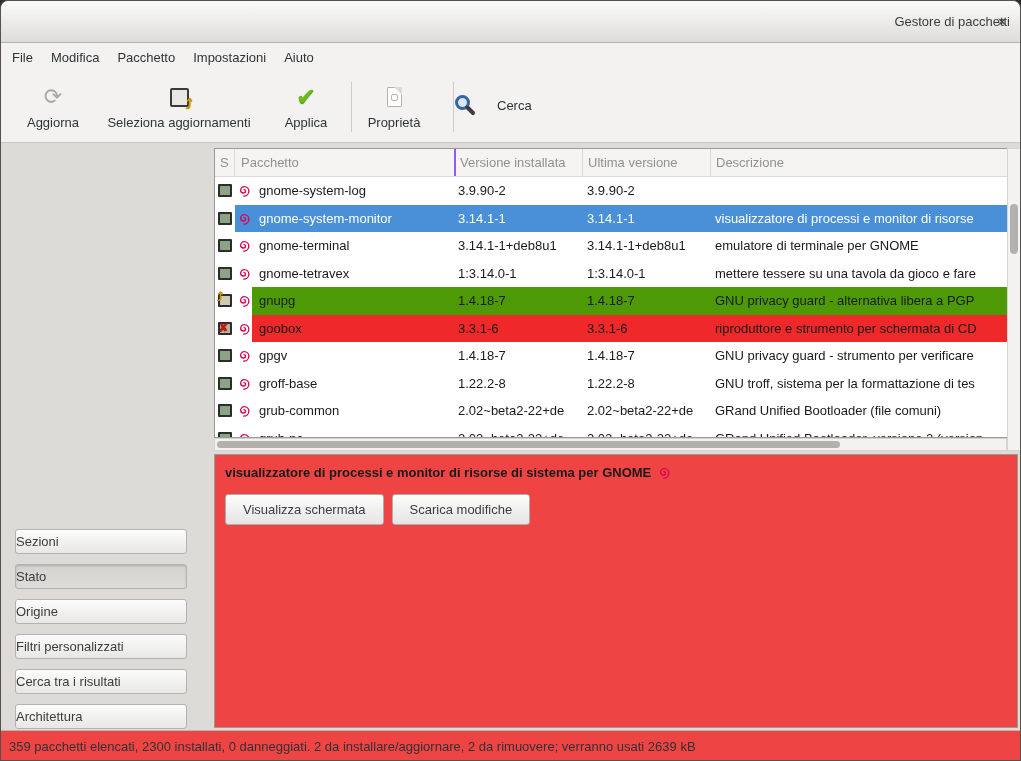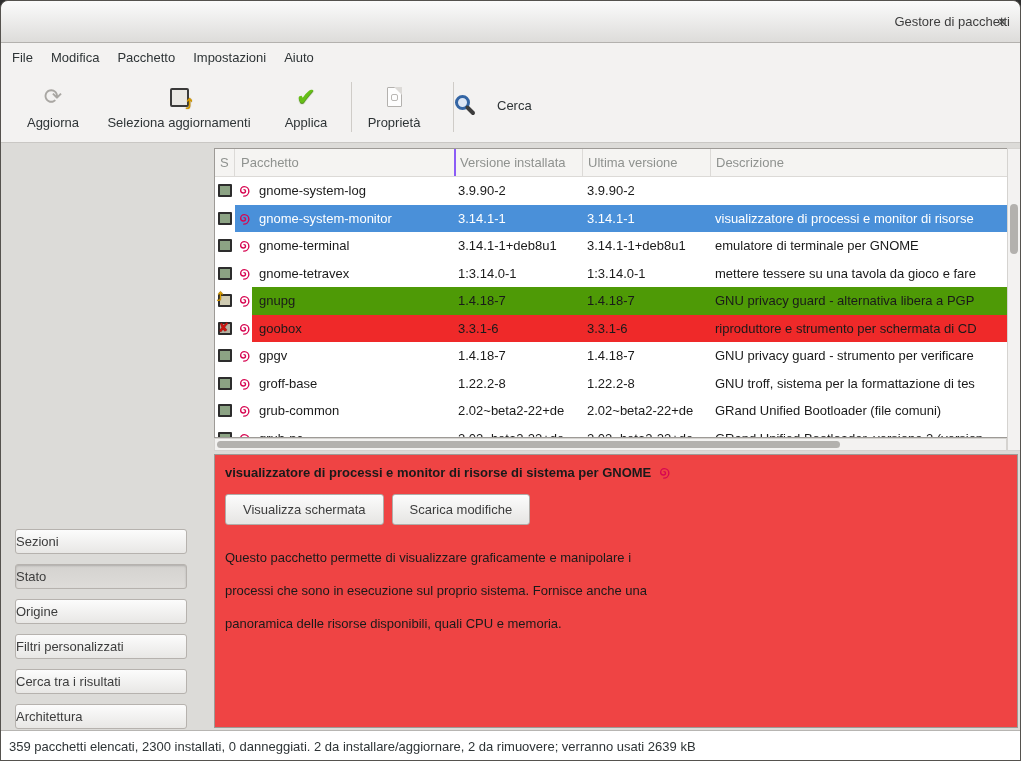--- a/index.html
+++ b/index.html
@@ -92,21 +92,21 @@
   .hscroll .thumb{position:absolute;left:2px;top:2px;width:623px;height:7px;border-radius:4px;background:#b3b1ae;}
   
   .details{position:absolute;left:213px;top:453px;width:804px;height:274px;background:#ef4444;
     border:1px solid #9d9a96;padding:8px 10px;overflow:hidden;}
   .dtitle{font-weight:bold;color:#1a1a1a;display:flex;align-items:center;gap:6px;margin-top:2px;}
   .dbuttons{margin-top:14px;display:flex;gap:8px;}
   .dbtn{height:31px;padding:0 17px;background:linear-gradient(#fcfcfc,#e6e5e3);
     border:1px solid #b0aca8;border-radius:3px;line-height:29px;color:#3c3c3c;}
   .ddesc{margin-top:16px;line-height:33px;color:#1a1a1a;}
   
-  .statusbar{position:absolute;left:0;top:729px;width:100%;height:32px;background:#ffffff;
+  .statusbar{position:absolute;left:0;top:729px;width:100%;height:32px;background:#ef4444;
     border-top:1px solid #b7b5b2;line-height:31px;padding-left:8px;color:#2e3436;}
   svg{display:block;}
 </style>
 </head>
 <body>
 
 <div id="window">
 
   <div class="titlebar">
     <div class="title">Gestore di pacchetti</div>
@@ -343,24 +343,19 @@
       <span id="detailswirl">
           <svg width="13" height="13" viewBox="0 0 16 16">
             <path d="M8.6 6.9 C9.7 6.9 10.5 7.7 10.5 8.7 C10.5 10.1 9.3 11.1 7.9 11.1 C6.0 11.1 4.5 9.6 4.5 7.7 C4.5 5.2 6.5 3.2 9.0 3.2 C12.1 3.2 14.6 5.7 14.6 8.8 C14.6 12.4 11.6 14.9 8.2 14.9" fill="none" stroke="#d70751" stroke-width="1.7" stroke-linecap="round"></path>
           </svg>
         </span>
     </div>
     <div class="dbuttons">
       <div class="dbtn">Visualizza schermata</div>
       <div class="dbtn">Scarica modifiche</div>
     </div>
-    <div class="ddesc" id="ddesc">
-        <div>Questo pacchetto permette di visualizzare graficamente e manipolare i</div>
-        <div>processi che sono in esecuzione sul proprio sistema. Fornisce anche una</div>
-        <div>panoramica delle risorse disponibili, quali CPU e memoria.</div>
-      </div>
   </div>
 
   <div class="statusbar">
     <span>359 pacchetti elencati, 2300 installati, 0 danneggiati. 2 da installare/aggiornare, 2 da rimuovere; verranno usati 2639 kB</span>
   </div>
 
 </div>
 
 </body></html>

